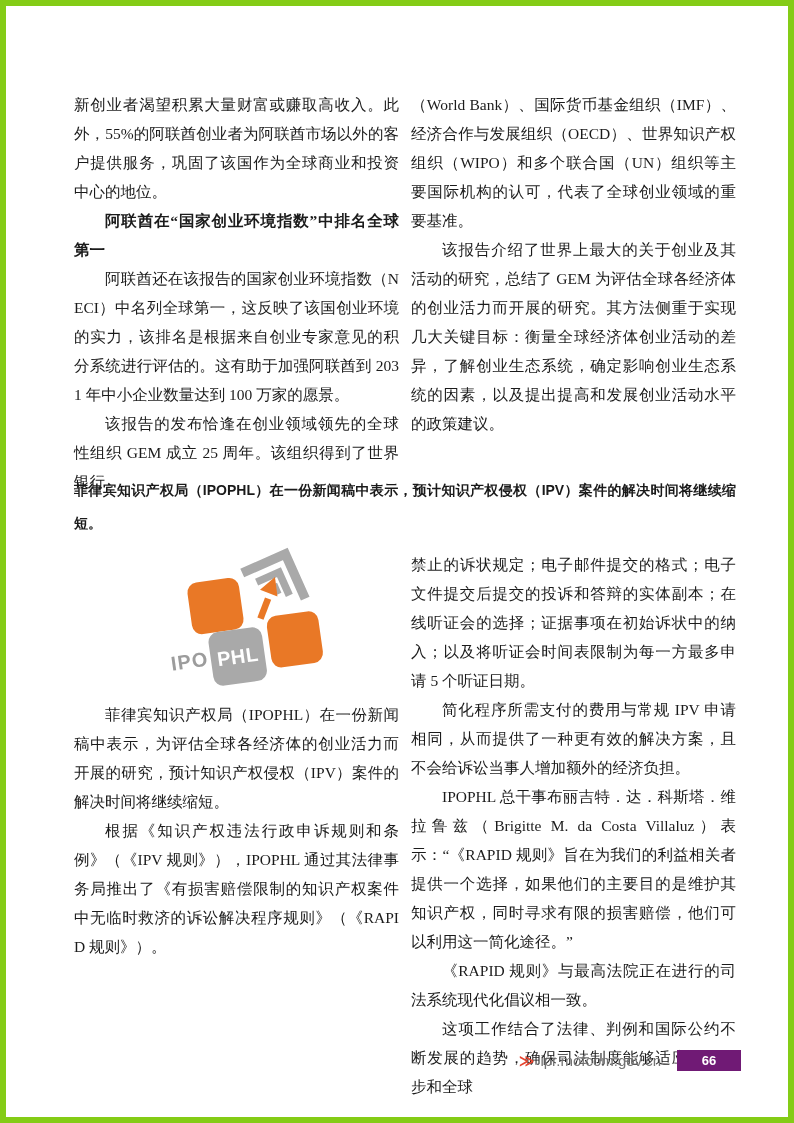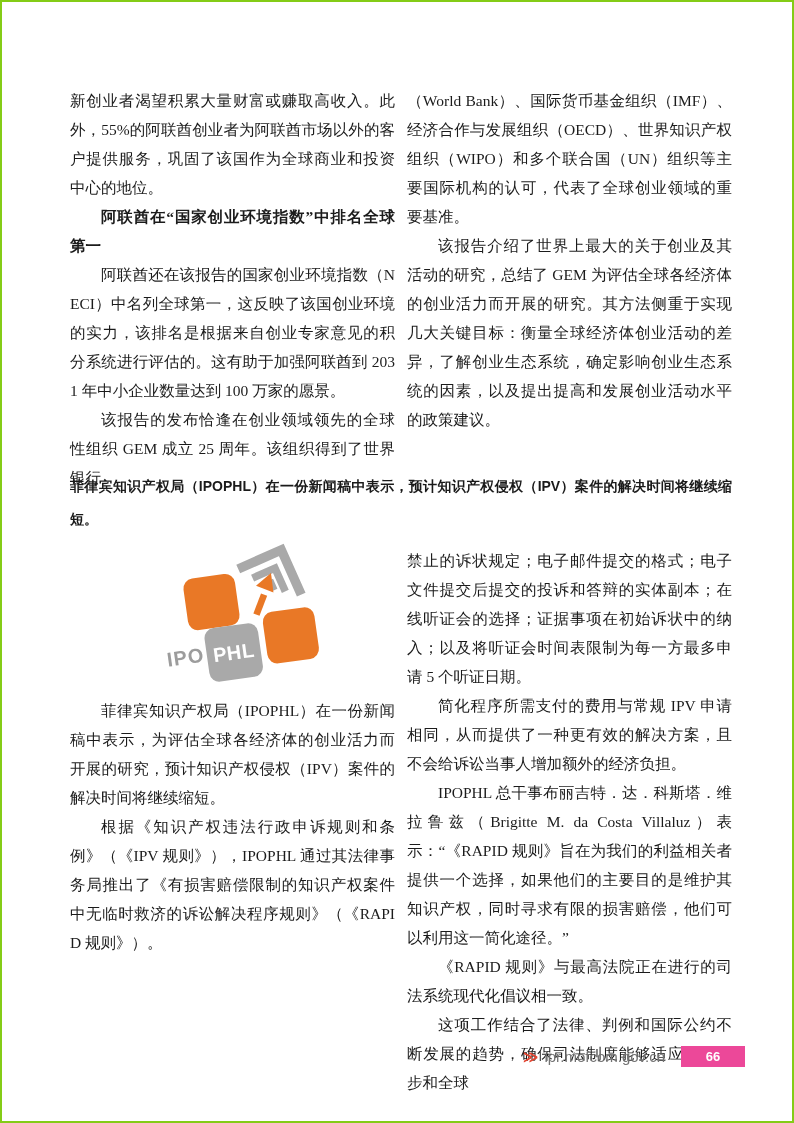--- a/index.html
+++ b/index.html
@@ -1,21 +1,21 @@
 <!DOCTYPE html>
 <html><head>
 <meta charset="utf-8">
 <style>
   html,body{margin:0;padding:0;background:#fff;}
   .page{
     position:relative;
     width:794px;height:1123px;
     background:#fff;
     box-sizing:border-box;
-    border:2px solid #84cc16;
+    border:6px solid #84cc16;
     overflow:hidden;
     font-family:"Liberation Serif","DejaVu Serif",serif;
     color:#1b1b1b;
     padding-left:36px;
   }
   .cols{display:flex;gap:12px;}
   .col{width:325px;box-sizing:border-box;}
   p.para{
     margin:0;
     font-size:15.5px;
@@ -95,21 +95,21 @@
     line-height:21px;
   }
   .footer-site{
     font-size:15px;
     color:#737373;
     line-height:21px;
   }
   .page-badge{
     margin-left:16px;
     width:64px;height:21px;
-    background:#ec4899;
+    background:#701a75;
     color:#fff;
     font-size:13px;
     font-weight:bold;
     display:flex;align-items:center;justify-content:center;
   }
 </style>
 </head>
 <body>
 
 <div class="page">

